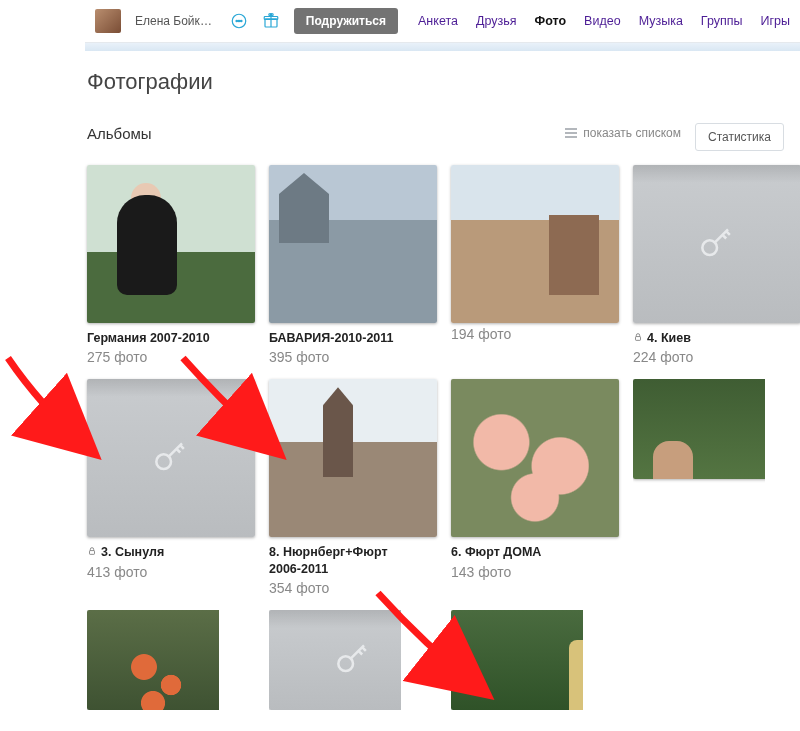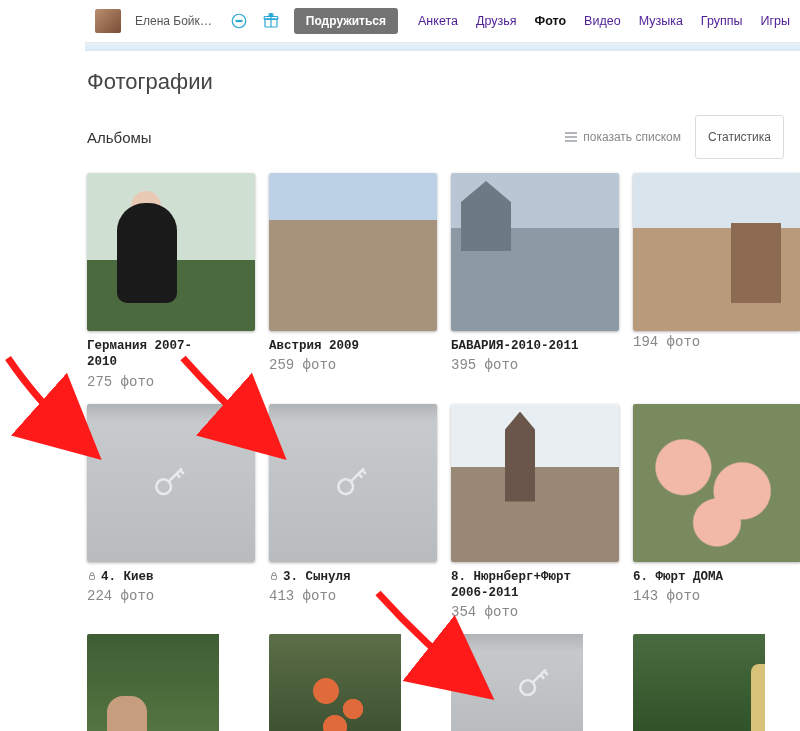--- a/index.html
+++ b/index.html
@@ -20,23 +20,23 @@
   .nav { display: flex; gap: 18px; margin-left: 6px; }
   .nav a { color: #4c1d95; text-decoration: none; font-size: 12.5px; cursor: pointer; }
   .nav a.active { color: #111; font-weight: 700; }
   .bluestrip { height: 8px; background: linear-gradient(#e9f1f9,#d9e7f3); margin-left: 85px; }
   .content { padding: 18px 16px 0 22px; margin-left: 65px; }
   .h1 { font-size: 22px; color: #444; margin-bottom: 20px; font-weight: 400; }
   .subhead { display: flex; align-items: center; justify-content: space-between; margin-bottom: 14px; }
   .h2 { font-size: 15px; color: #333; font-weight: 400; }
   .sub-actions { display: flex; align-items: center; gap: 14px; }
   .linklike { color: #888; font-size: 12px; display: inline-flex; align-items: center; gap: 6px; cursor: pointer; }
-  .stat-btn { background: #fff; border: 1px solid #d8dde2; border-radius: 3px; padding: 14px 12px; font-size: 12px; color: #555; cursor: pointer; }
+  .stat-btn { background: #fff; border: 1px solid #d8dde2; border-radius: 3px; padding: 6px 12px; font-size: 12px; color: #555; cursor: pointer; margin-top: 8px; }
   .grid { display: grid; grid-template-columns: repeat(4, 168px); gap: 14px 14px; }
-  .album { width: 132px; cursor: pointer; font-family: Liberation Mono, monospace; }
+  .album { width: 132px; cursor: pointer; }
   .thumb { width: 168px; height: 158px; border-radius: 2px; overflow: hidden; position: relative; background: #bbb; box-shadow: 0 1px 3px rgba(0,0,0,0.3); }
   .thumb.locked { background: linear-gradient(#c9cccf,#b9bcbf); display: flex; align-items: center; justify-content: center; }
   .thumb.locked::before { content:""; position:absolute; top:0; left:0; right:0; height:18px; background: linear-gradient(rgba(0,0,0,0.12),transparent); }
   .album-title { font-size: 12.5px; font-weight: 700; color: #222; margin-top: 7px; line-height: 1.3; display: flex; align-items: flex-start; gap: 4px; }
   .album-count { font-size: 14px; color: #888; margin-top: 3px; }
   
   .ph-germany { background: linear-gradient(#cfe0d2 55%,#4b6b3e 55%); position:relative; }
   .ph-germany::after{content:"";position:absolute;left:30px;top:30px;width:60px;height:100px;background:#1a1a1a;border-radius:28px 28px 10px 10px;}
   .ph-germany::before{content:"";position:absolute;left:44px;top:18px;width:30px;height:30px;background:#e8c9b3;border-radius:50%;}
   .ph-austria{background:linear-gradient(#bcd1e6 30%,#a7937c 30%);}
@@ -112,27 +112,20 @@
 
     <div class="grid" id="albums-grid">
         <div class="album">
           <div class="thumb ph-germany"></div>
           <div class="album-title">
             <span>Германия 2007-2010</span>
           </div>
           <div class="album-count">275 фото</div>
         </div>
         <div class="album">
-          <div class="thumb ph-austria"></div>
-          <div class="album-title">
-            <span>Австрия 2009</span>
-          </div>
-          <div class="album-count">259 фото</div>
-        </div>
-        <div class="album">
           <div class="thumb ph-bavaria"></div>
           <div class="album-title">
             <span>БАВАРИЯ-2010-2011</span>
           </div>
           <div class="album-count">395 фото</div>
         </div>
         <div class="album">
           <div class="thumb ph-ger2"></div>
           <div class="album-count">194 фото</div>
         </div>

